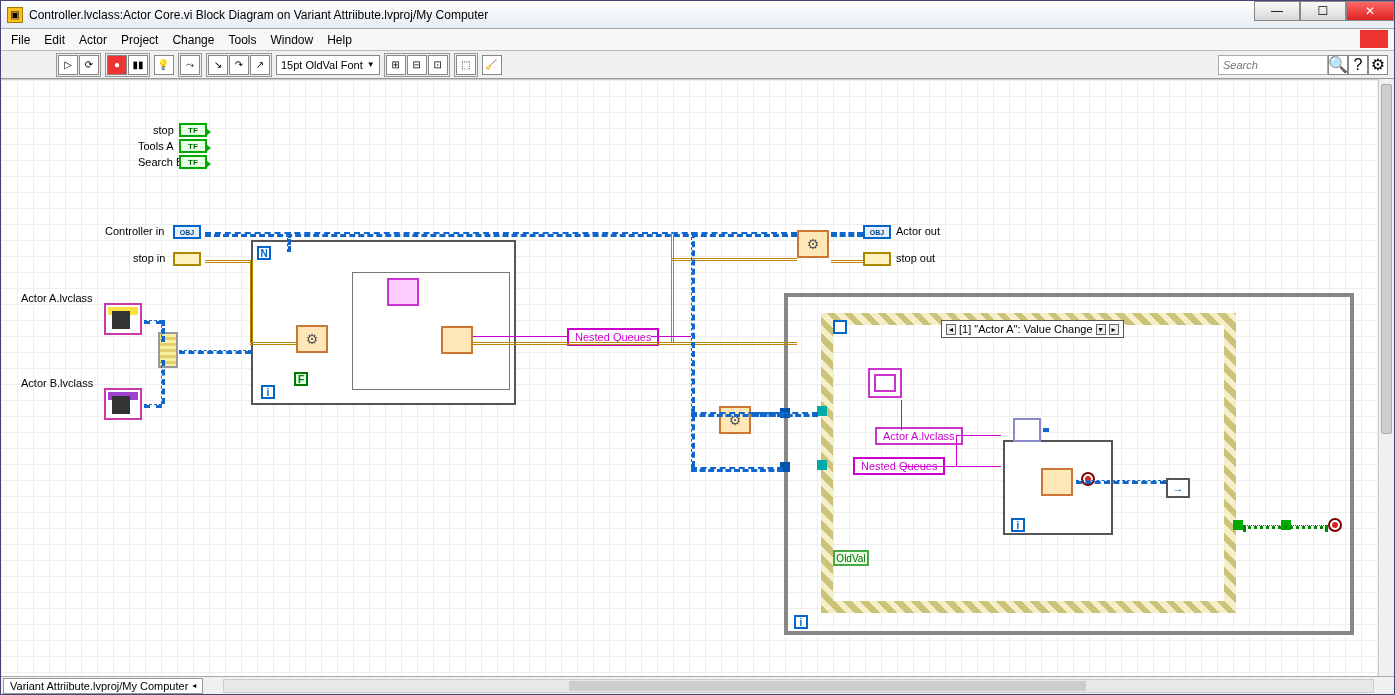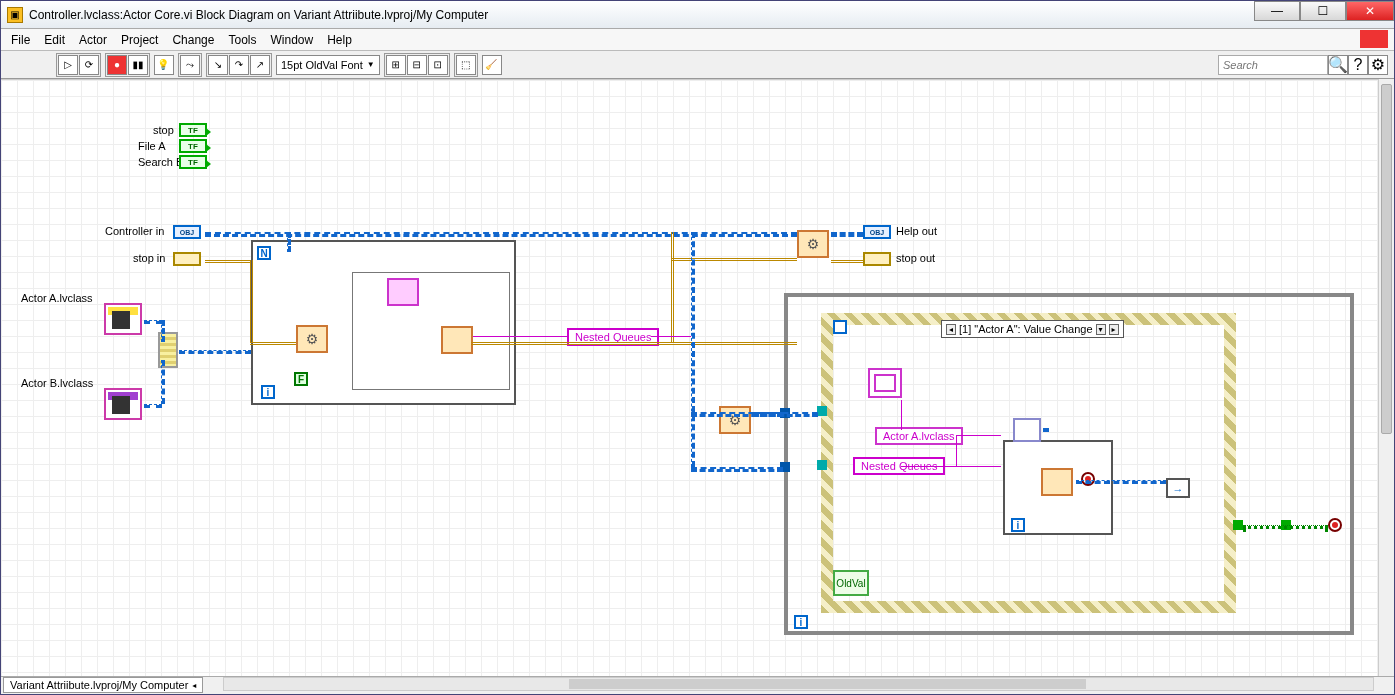--- a/index.html
+++ b/index.html
@@ -77,21 +77,21 @@
 .wire.pink { border-color:#c0c; }
 .wire.green { border-color:#080; border-style:dotted;}
 .h { border-top-width:1px; border-top-style:solid; height:0; }
 .v { border-left-width:1px; border-left-style:solid; width:0; }
 .h2 { border-top-width:2px; }
 .dash { border-style:dashed !important; }
 .tunnel { position:absolute; width:10px;height:10px;background:#05a;}
 .tunnel.g { background:#0a0;}
 .tunnel.teal { background:#0aa;}
 
-.status { position:absolute; bottom:0; left:0; right:0; height:18px; background:#f0f0f0; border-top:1px solid #aaa; display:flex; align-items:flex-start;}
+.status { position:absolute; bottom:0; left:0; right:0; height:18px; background:#f0f0f0; border-top:1px solid #aaa; display:flex; align-items:center;}
 .status .tab { height:16px; border:1px solid #999; background:#fff; font-size:11px; padding:0 6px; display:flex; align-items:center; margin-left:2px;}
 .status .hscroll { flex:1; margin:0 20px; height:14px; background:#e8e8e8; border:1px solid #ccc; position:relative;}
 .status .hscroll .th { position:absolute; left:30%; width:45%; top:1px; bottom:1px; background:#cdcdcd;}
 </style>
 </head>
 <body>
 
 <div class="window">
 
   <div class="titlebar">
@@ -153,32 +153,32 @@
       <div class="sbtn">?</div>
       <div class="sbtn">⚙</div>
     </div>
   </div>
 
   <div class="canvas-wrap">
     <div class="canvas">
 
       <div class="lbl" style="left:152px; top:44px">stop</div>
       <div class="bool-term" style="left:178px; top:43px">TF</div>
-      <div class="lbl" style="left:137px; top:60px">File A</div>
+      <div class="lbl" style="left:137px; top:60px">Tools A</div>
       <div class="bool-term" style="left:178px; top:59px">TF</div>
       <div class="lbl" style="left:137px; top:76px">Search B</div>
       <div class="bool-term" style="left:178px; top:75px">TF</div>
 
       <div class="lbl" style="left:104px; top:145px">Controller in</div>
       <div class="obj-term" style="left:172px; top:145px">OBJ</div>
       <div class="lbl" style="left:132px; top:172px">stop in</div>
       <div class="err-term" style="left:172px; top:172px"></div>
 
       <div class="obj-term" style="left:862px; top:145px">OBJ</div>
-      <div class="lbl" style="left:895px; top:145px">Help out</div>
+      <div class="lbl" style="left:895px; top:145px">Actor out</div>
       <div class="err-term" style="left:862px; top:172px"></div>
       <div class="lbl" style="left:895px; top:172px">stop out</div>
 
       <div class="lbl" style="left:20px; top:212px">Actor A.lvclass</div>
       <div class="classcube yellow" style="left:103px; top:223px">
           <div class="top"></div>
           <div class="inner"></div>
         </div>
       <div class="lbl" style="left:20px; top:297px">Actor B.lvclass</div>
       <div class="classcube purple" style="left:103px; top:308px">
@@ -211,21 +211,21 @@
 
       <div class="event-frame" style="left:820px; top:233px; width:415px; height:300px;"></div>
       <div class="event-header" style="left:940px; top:240px;">
         <span class="arr">◂</span>
         <span>[1] "Actor A": Value Change</span>
         <span class="arr">▾</span>
         <span class="arr">▸</span>
       </div>
 
       <div style="position:absolute; left:832px; top:240px; width:14px;height:14px;border:2px solid #06c;background:#fff;"></div>
-      <div style="position:absolute; left:832px; top:490px; width:36px;height:26px;border:2px solid #4a4;background:#eefde8;font-size:10px;display:flex;align-items:center;justify-content:center;color:#060;">OldVal</div>
+      <div style="position:absolute; left:832px; top:470px; width:36px;height:16px;border:2px solid #4a4;background:#eefde8;font-size:10px;display:flex;align-items:center;justify-content:center;color:#060;">OldVal</div>
 
       <div style="position:absolute;left:867px;top:288px;width:34px;height:30px;border:2px solid #c3c;background:#fff;">
         <div style="position:absolute;inset:4px;border:2px solid #c3c;"></div>
       </div>
       <div class="case-label" style="left:874px; top:347px; border-color:#c3c;">Actor A.lvclass</div>
       <div class="case-label" style="left:852px; top:377px;">Nested Queues</div>
 
       <div class="inner-struct" style="left:1002px; top:360px; width:110px; height:95px; border-width:2px;"></div>
       <div class="subvi" style="left:1040px; top:388px"></div>
       <div class="stop-dot" style="left:1080px; top:392px"></div>

